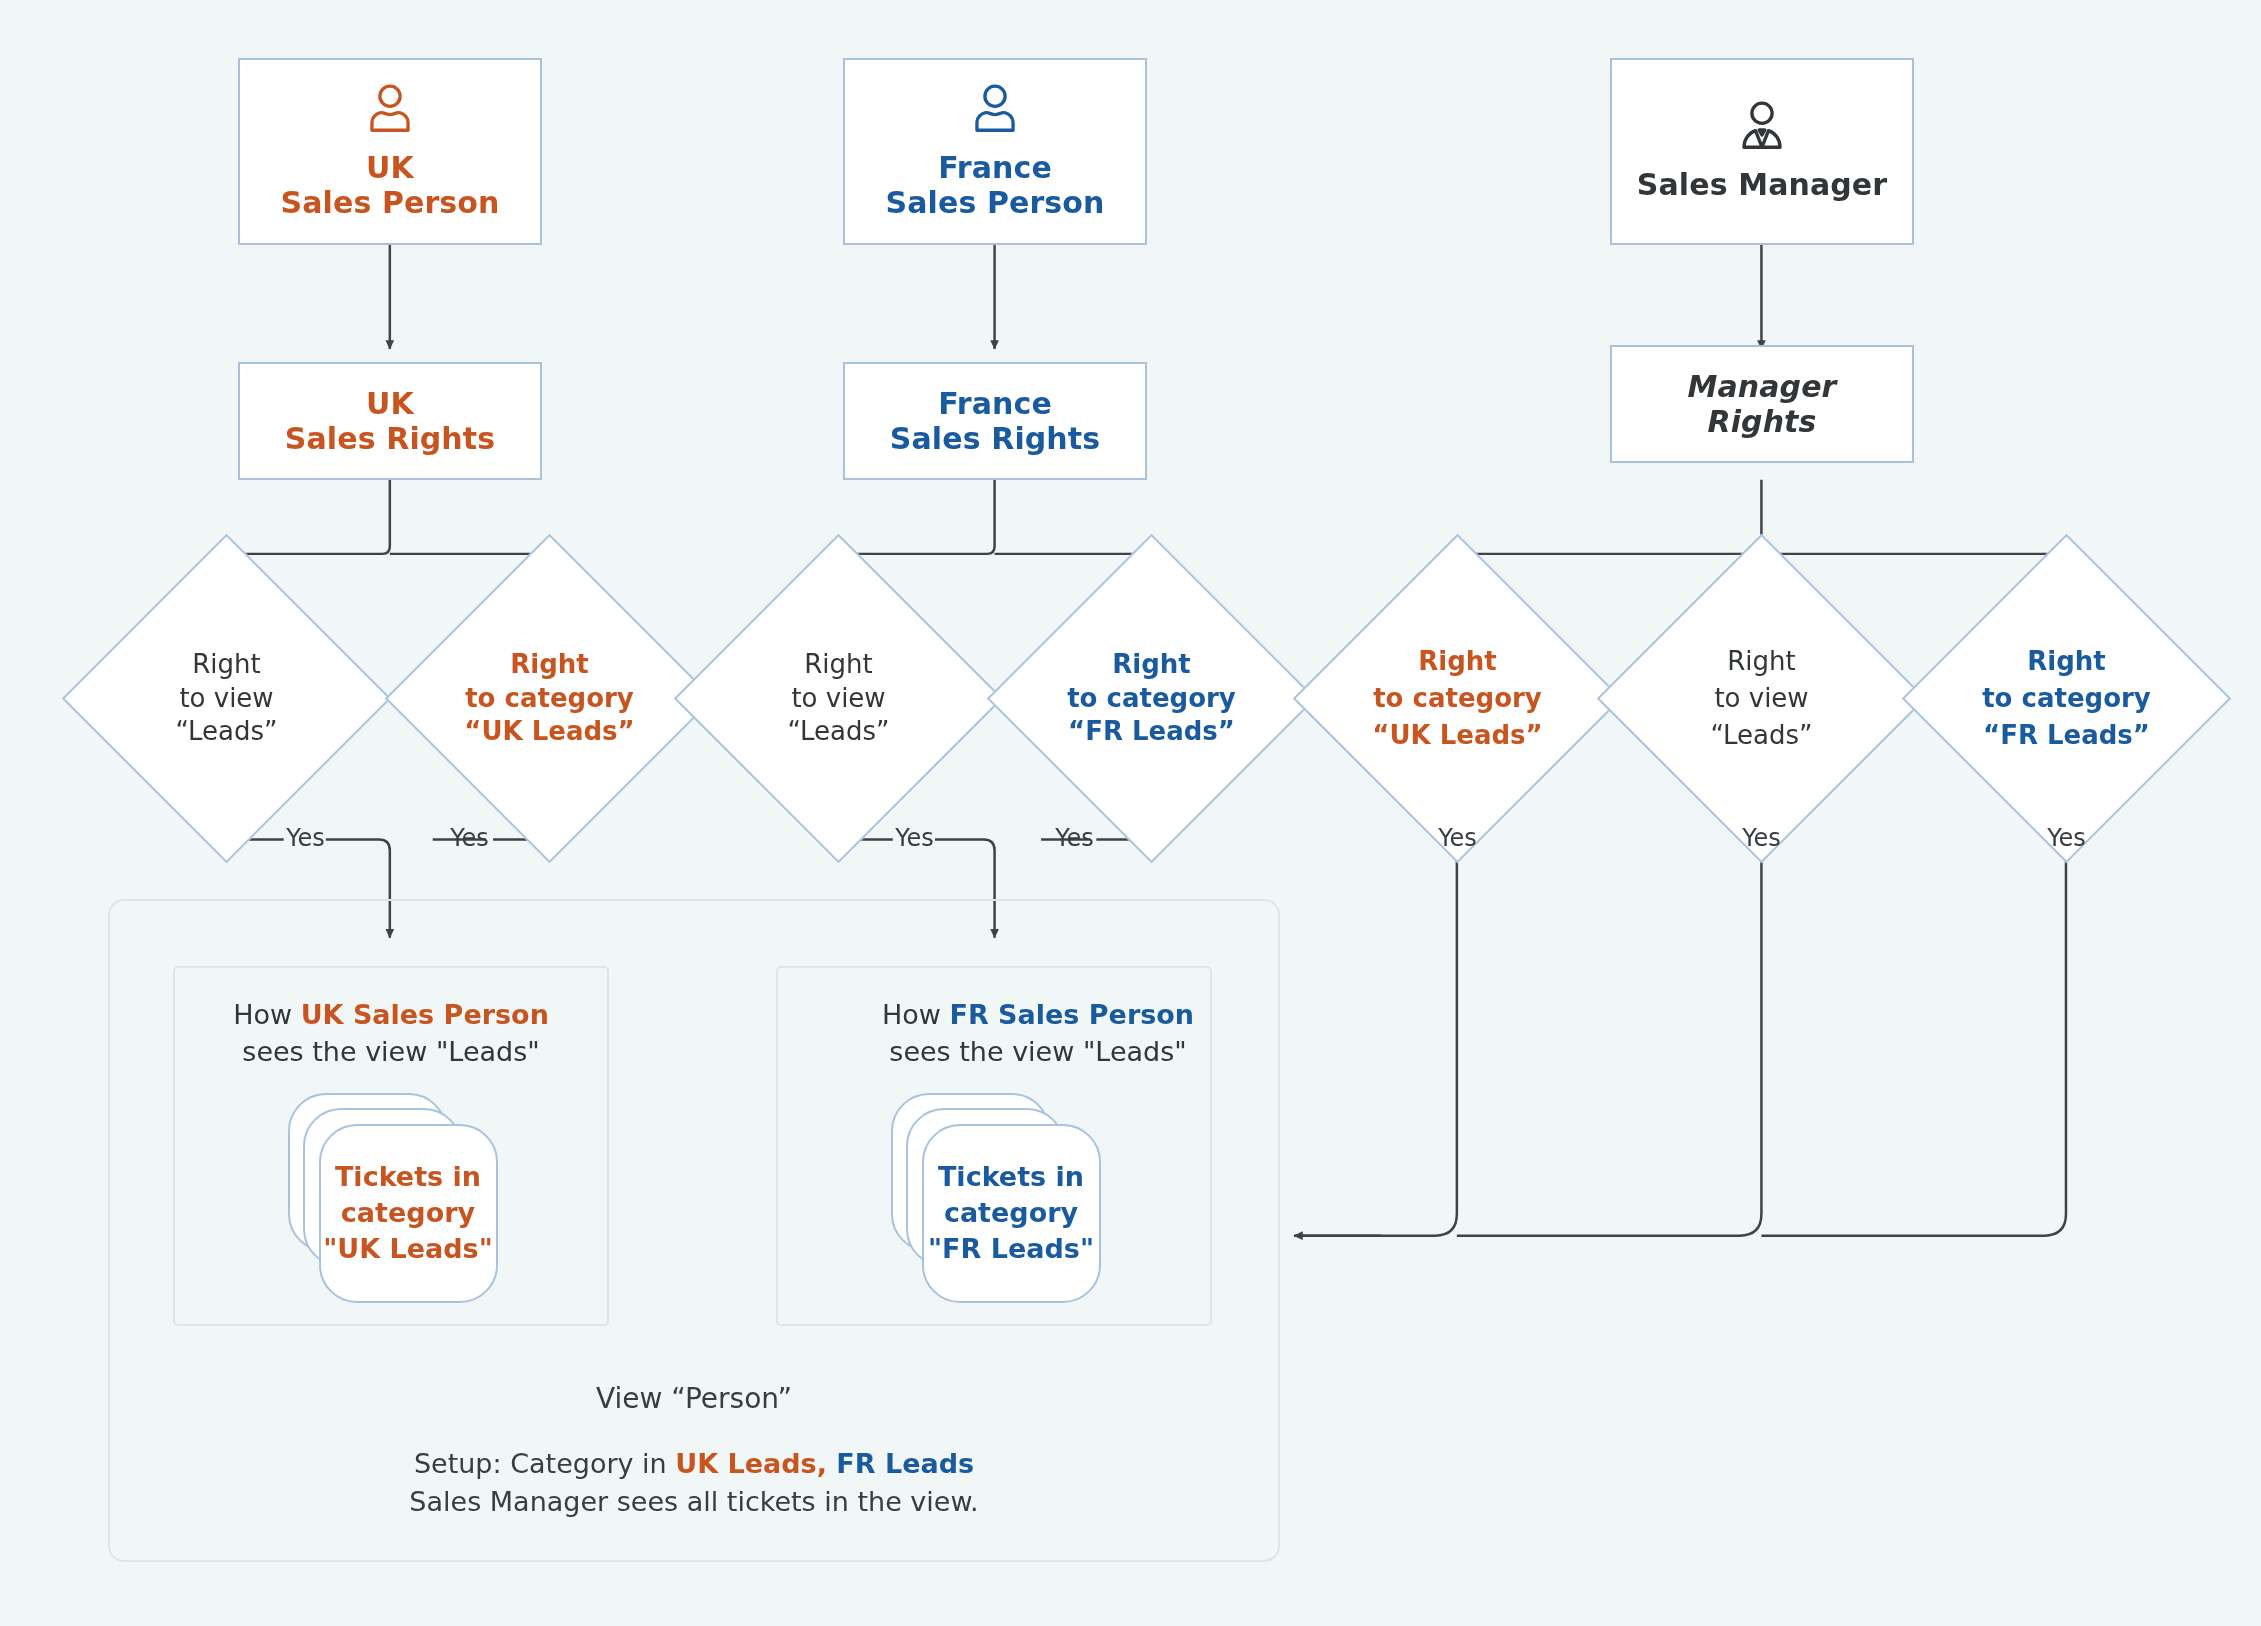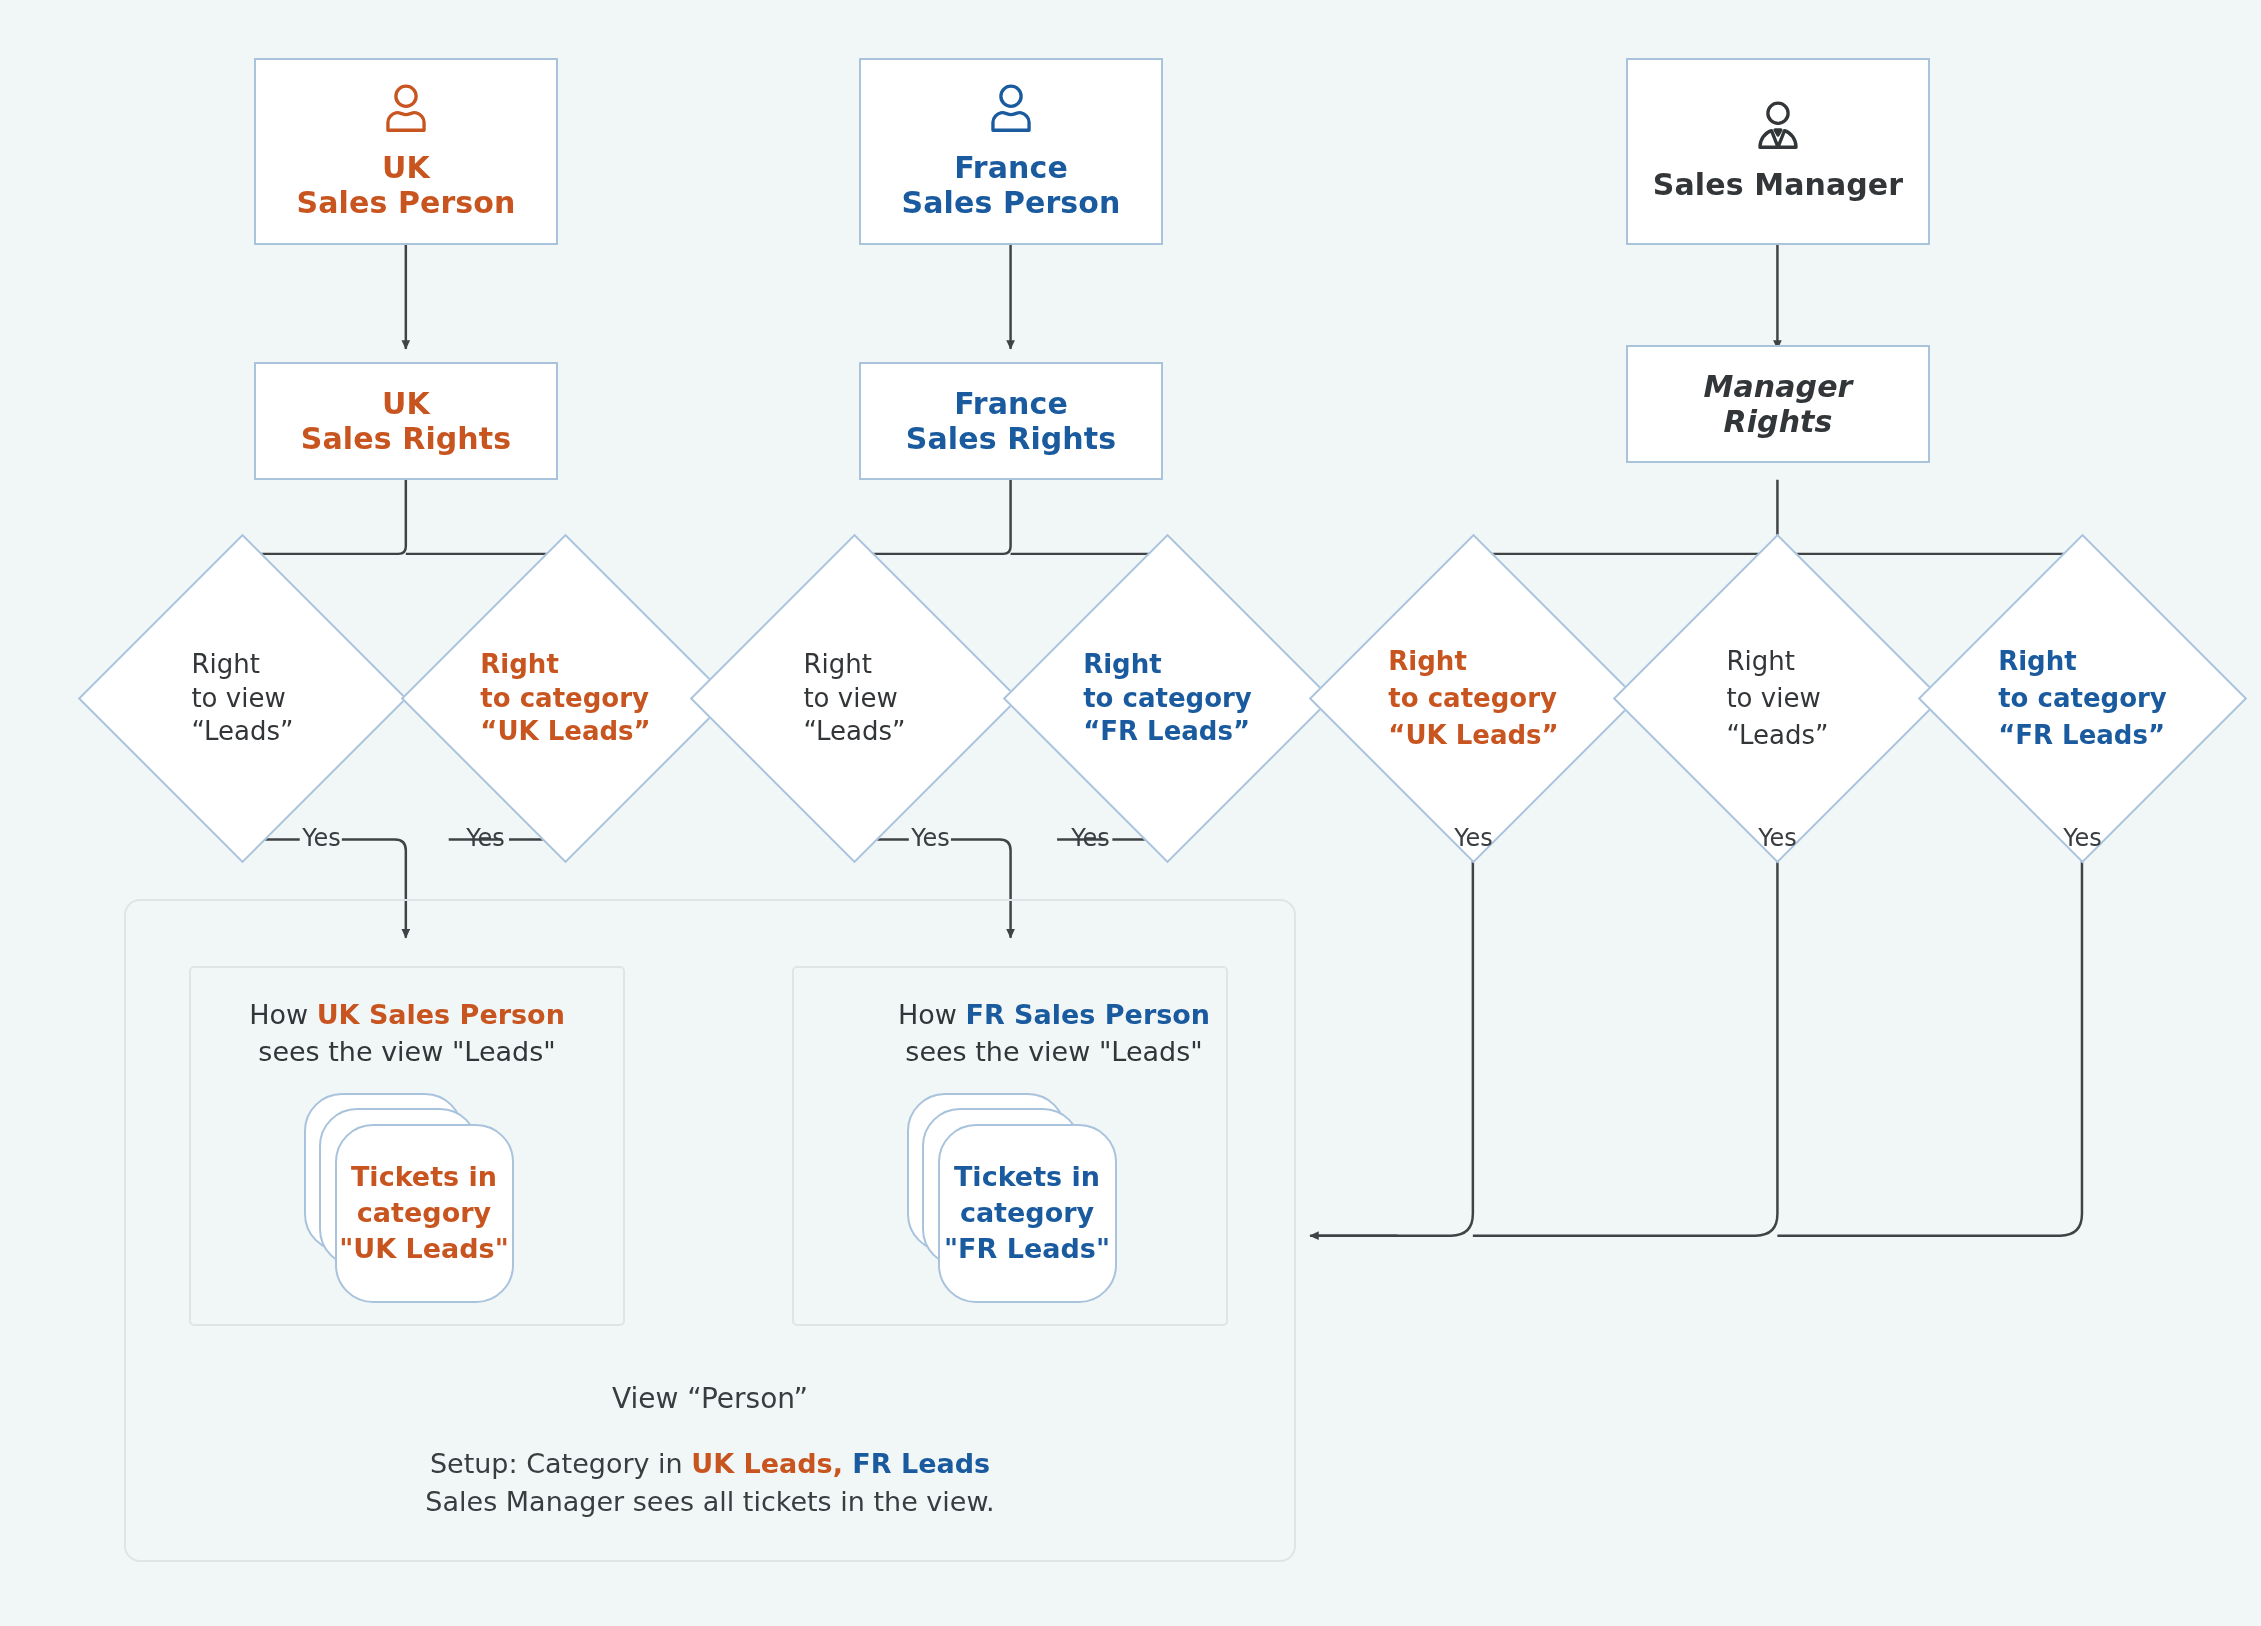--- a/index.html
+++ b/index.html
@@ -2,21 +2,21 @@
 <html style="font-size:11.6px"><head>
 <meta charset="utf-8">
 <style>
   html,body{margin:0;padding:0;}
   body{
     width:2261px;height:1626px;
     background:#f1f6f7;
     font-family:"DejaVu Sans", sans-serif;
     overflow:hidden;
   }
-  #stage{position:relative;width:1894px;height:1626px;margin-left:16px;}
+  #stage{position:relative;width:1894px;height:1626px;}
   svg#wires{position:absolute;left:0;top:0;width:2261px;height:1626px;pointer-events:none;}
 
   
   .boxnode{
     position:absolute;background:#ffffff;border:2.2px solid #a9c3dd;
     box-sizing:border-box;display:flex;flex-direction:column;
     align-items:center;justify-content:center;
   }
   .boxnode .lbl{
     font-weight:bold;text-align:center;line-height:1.18;
@@ -31,21 +31,21 @@
   
   .diamond{position:absolute;}
   .diamond .shape{
     position:absolute;left:0;top:0;width:100%;height:100%;
     background:#ffffff;border:2.2px solid #a9c3dd;box-sizing:border-box;
     transform:rotate(45deg);
   }
   .diamond .dtext{
     position:absolute;left:0;top:0;width:100%;height:100%;
     display:flex;align-items:center;justify-content:center;
-    line-height:1.30;font-size:26px;
+    text-align:center;line-height:1.30;font-size:26px;
   }
   .diamond.narrow .dtext{line-height:1.42;}
   .dtext.boldtxt{font-weight:bold;}
 
   
   .yeslabel{
     position:absolute;font-size:24px;color:#3a3d40;
     text-align:center;white-space:nowrap;
   }
 

